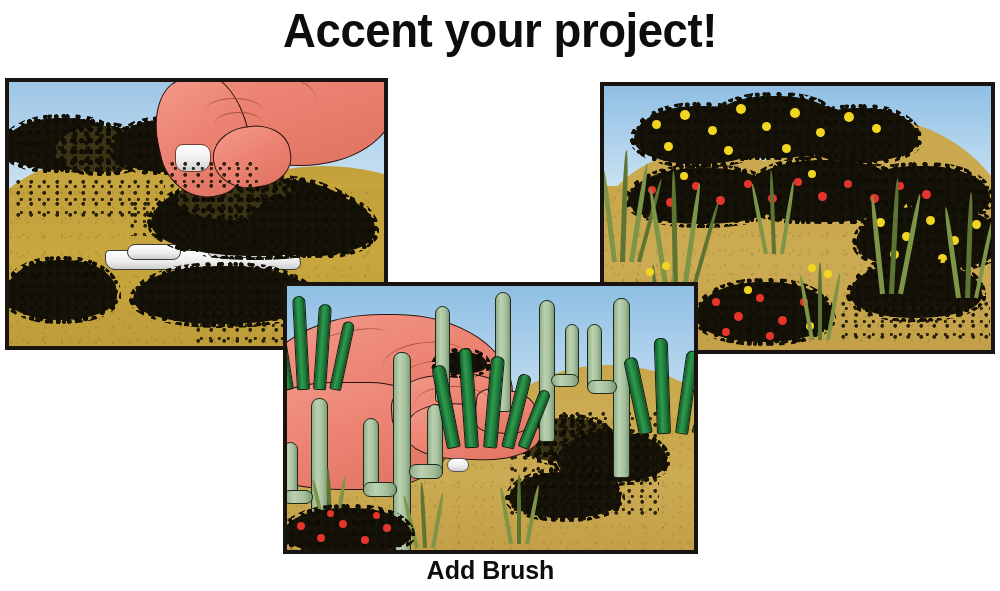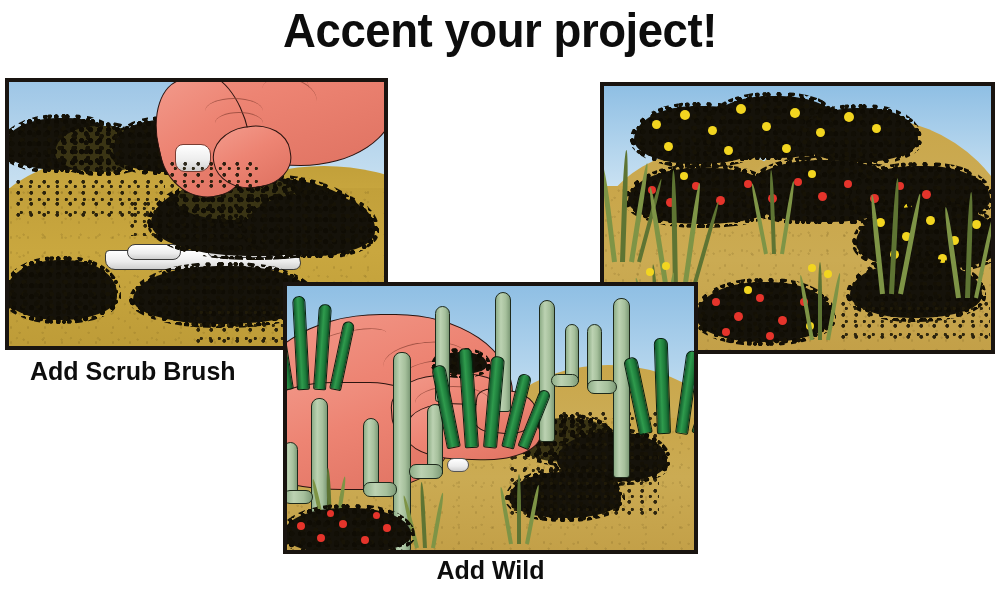--- a/index.html
+++ b/index.html
@@ -203,21 +203,20 @@
         <div class="foam" style="left:166px; top:62px; width:36px; height:28px; border-radius:8px 10px 12px 10px; border-color:#7a3d32;"></div>
         <div class="crease" style="left:196px; top:16px; width:58px; height:26px;"></div>
         <div class="crease" style="left:206px; top:30px; width:48px; height:22px;"></div>
         <div class="crease" style="left:230px; top:-20px; width:70px; height:40px; transform:rotate(12deg);"></div>
         <div class="crease" style="left:252px; top:-4px; width:56px; height:34px; transform:rotate(14deg);"></div>
       </div>
 
       <div class="scatter" style="left:160px; top:78px; width:90px; height:30px;"></div>
     </div>
   </div>
-  <div class="caption" id="cap-brush">Add Scrub Brush</div>
 
   <div class="panel" id="panel-flowers">
     <div class="scene">
       <div class="sky sky-b" style="height:44%;"></div>
       <div class="dune sand-light" style="left:-4%; top:24%; width:62%; height:40%;"></div>
       <div class="dune sand-light" style="left:30%; top:12%; width:78%; height:56%;"></div>
       <div class="sand sand-light" style="height:62%;"></div>
       <div class="speck" style="top:38%; height:62%;"></div>
 
       <div class="clump clump-dark" style="left:30px; top:20px; width:130px; height:58px;"></div>
@@ -425,15 +424,15 @@
       <div class="clump clump-dark" style="left:-4px; top:222px; width:128px; height:46px;"></div>
       <div class="fl fl-red" style="left:10px;  top:236px; width:8px; height:8px;"></div>
       <div class="fl fl-red" style="left:30px;  top:248px; width:8px; height:8px;"></div>
       <div class="fl fl-red" style="left:52px;  top:234px; width:8px; height:8px;"></div>
       <div class="fl fl-red" style="left:74px;  top:250px; width:8px; height:8px;"></div>
       <div class="fl fl-red" style="left:96px;  top:238px; width:8px; height:8px;"></div>
       <div class="fl fl-red" style="left:40px;  top:224px; width:7px; height:7px;"></div>
       <div class="fl fl-red" style="left:86px;  top:226px; width:7px; height:7px;"></div>
     </div>
   </div>
-  <div class="caption" id="cap-cacti">Add Wild</div>
+  <div class="caption" id="cap-cacti">Add Brush</div>
 
 </div>
 
 </body></html>

